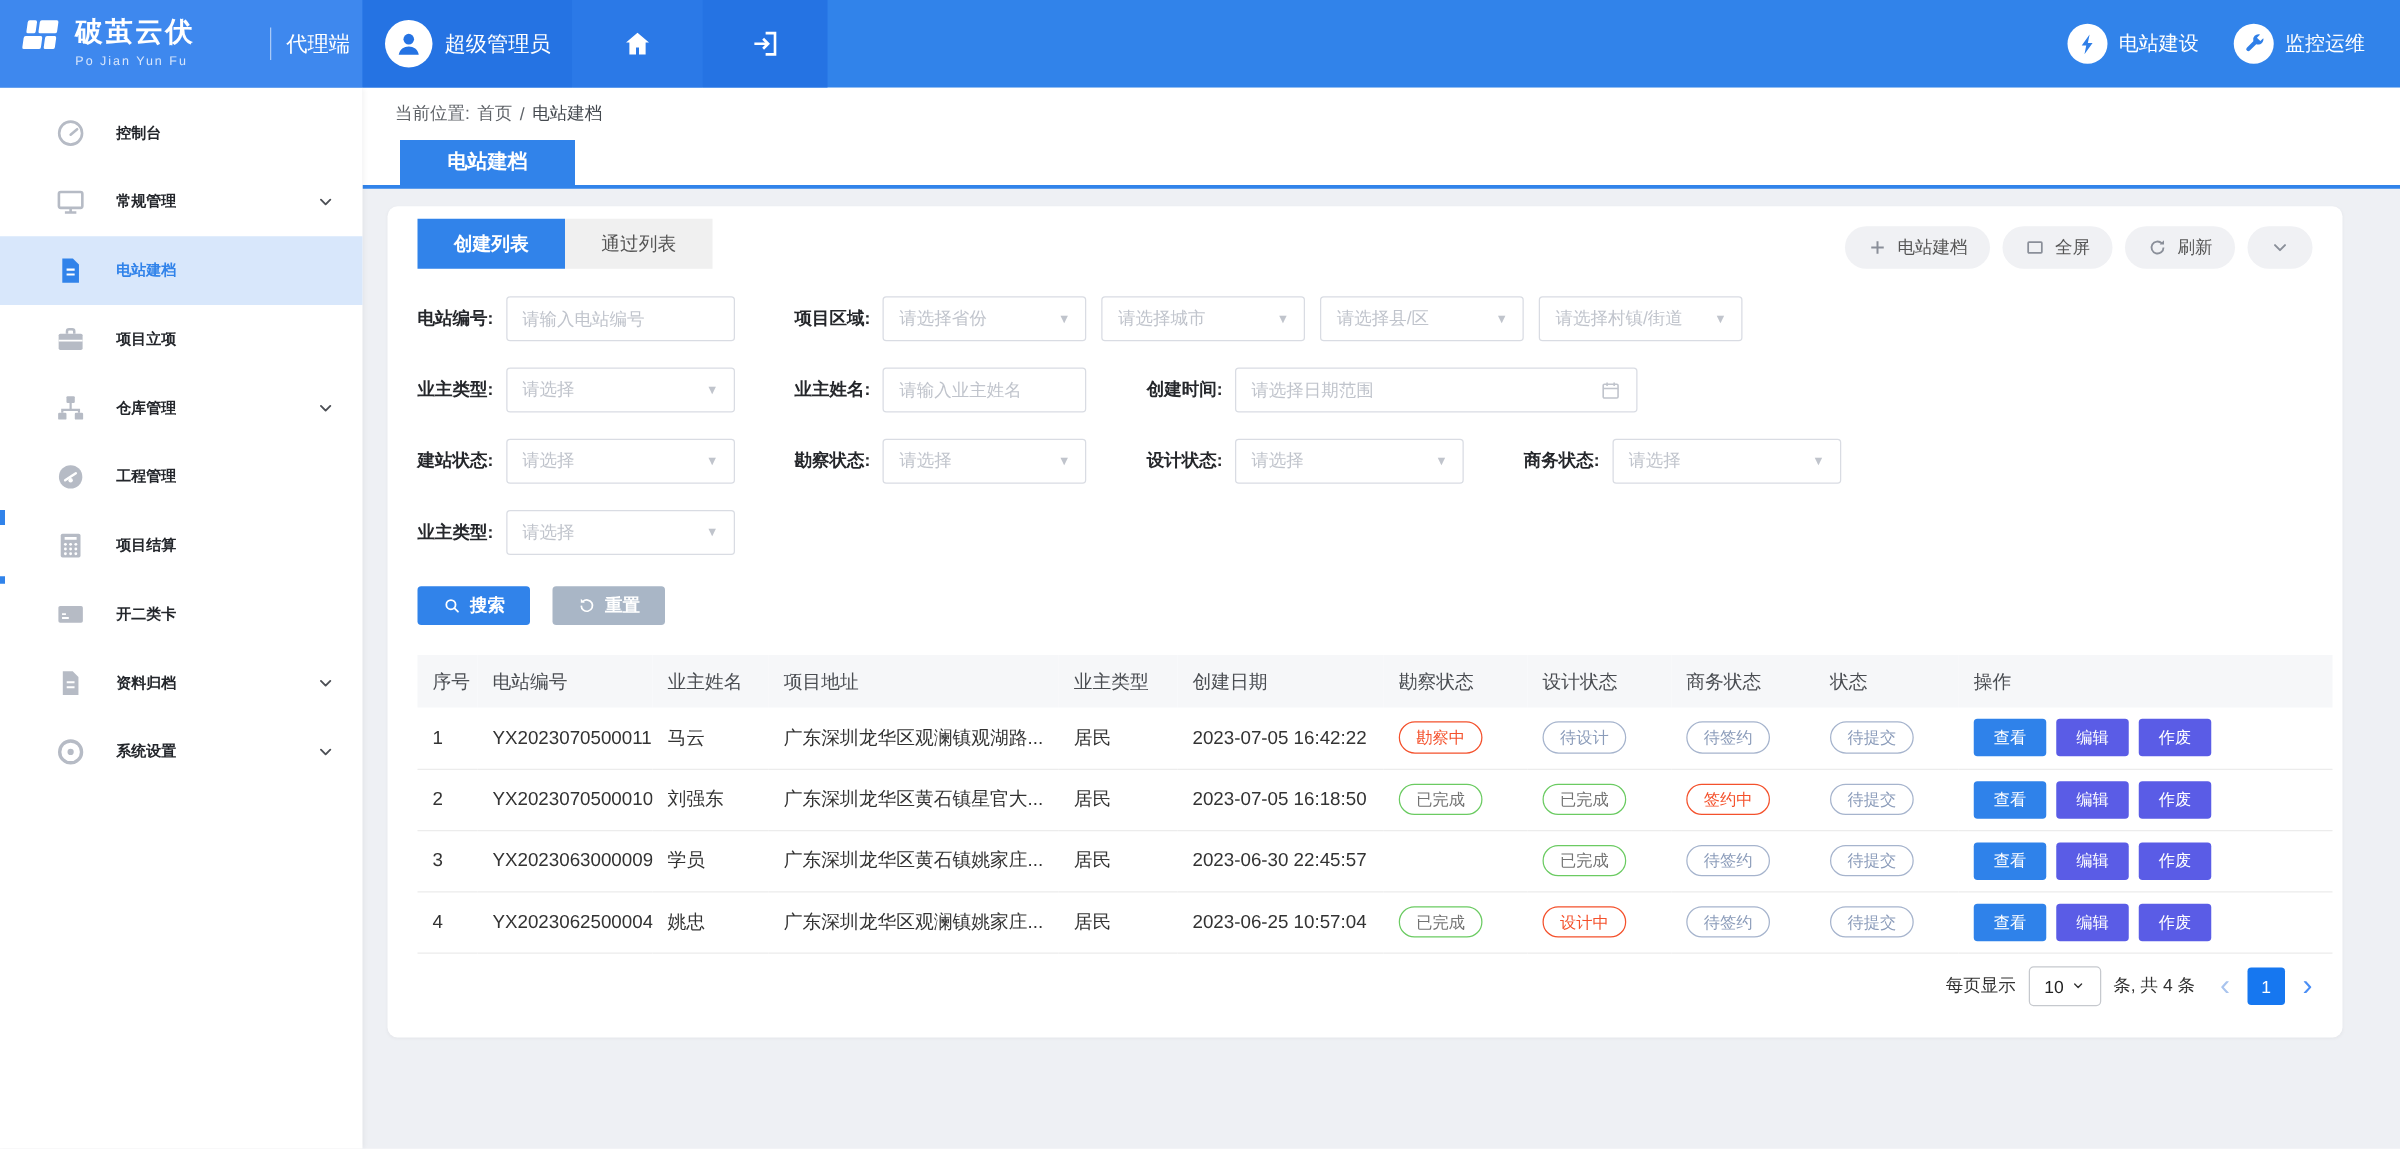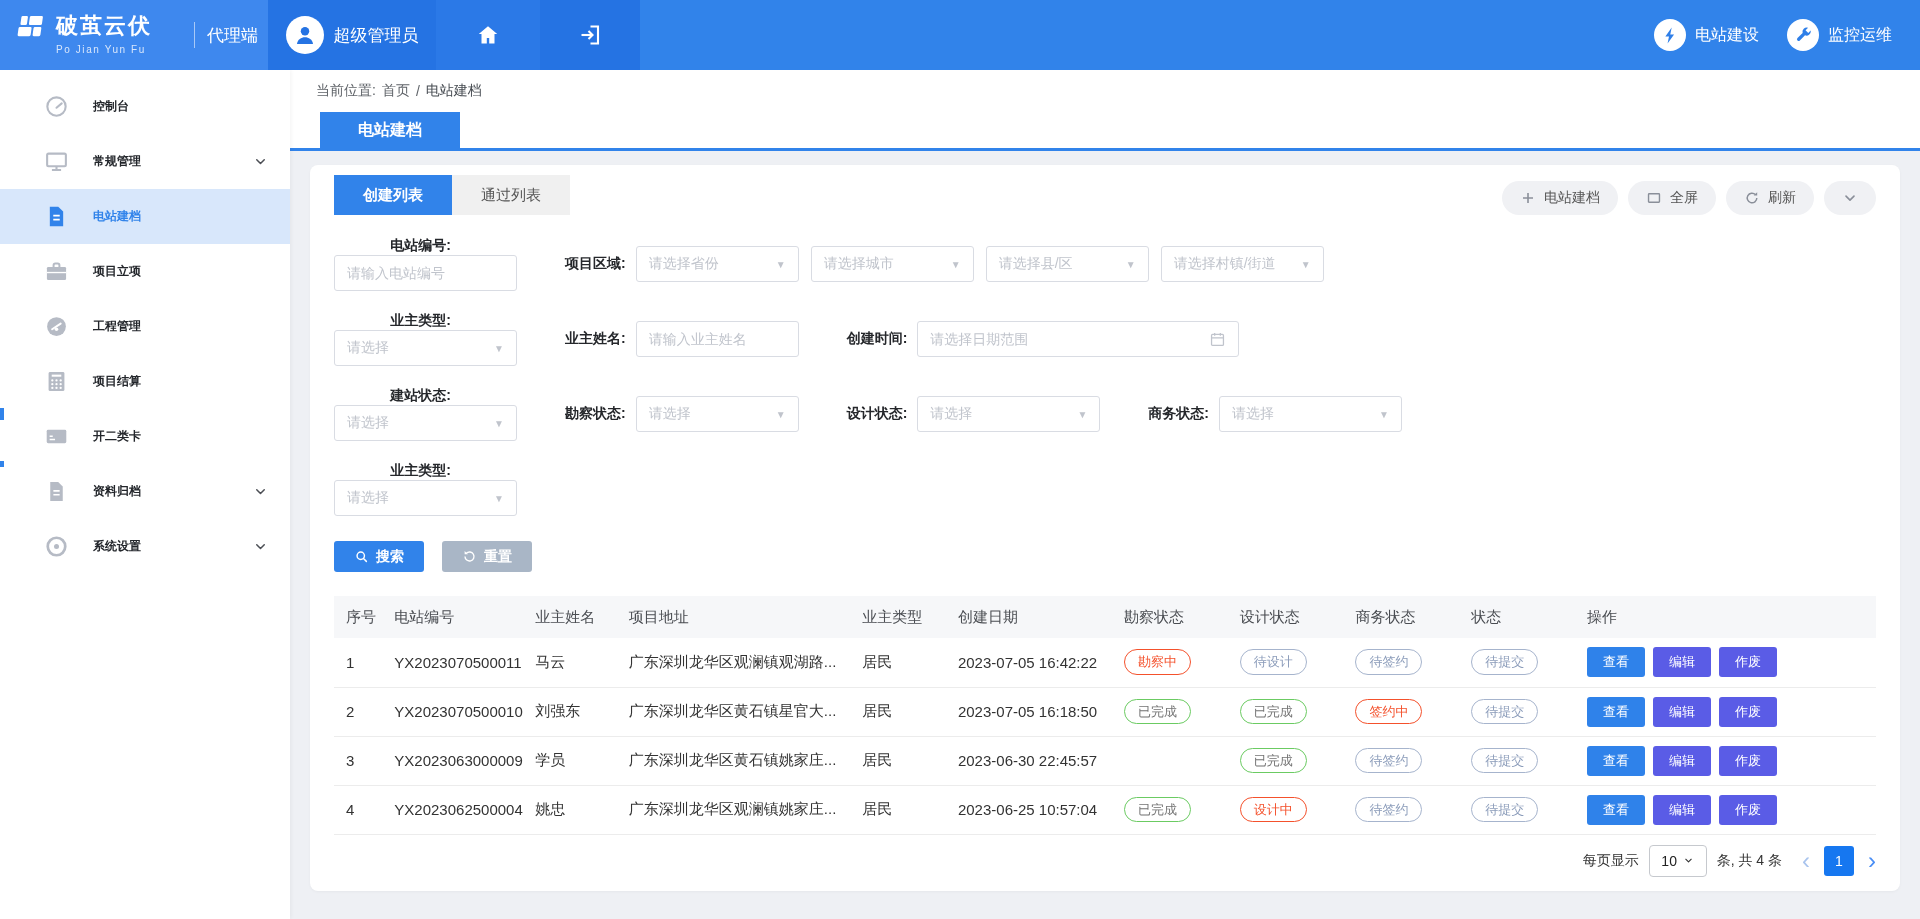--- a/index.html
+++ b/index.html
@@ -1,21 +1,21 @@
 <!DOCTYPE html>
 <html><head>
 <meta charset="utf-8">
 <style>
 *{margin:0;padding:0;box-sizing:border-box;}
 html,body{width:1920px;height:919px;}
 body{font-family:"Liberation Sans","DejaVu Sans",sans-serif;background:#eef0f4;overflow:hidden;position:relative;}
 svg{display:block;}
 
 .header{position:absolute;top:0;left:0;width:1920px;height:70px;background:#3183ea;display:flex;align-items:stretch;z-index:10;}
-.brand{width:268px;background:#3e88ee;display:flex;align-items:center;padding-left:16px;}
+.brand{width:290px;background:#3e88ee;display:flex;align-items:center;padding-left:16px;}
 .brand-logo{width:46px;height:42px;margin-right:10px;}
 .brand-text .t{color:#fff;font-size:22px;font-weight:bold;letter-spacing:2px;line-height:1.15;white-space:nowrap;}
 .brand-text .s{color:#d8e6fb;font-size:10px;letter-spacing:1.6px;white-space:nowrap;}
 .brand-sep{width:1px;height:26px;background:rgba(255,255,255,.55);margin:0 12px 0 14px;flex:none;}
 .brand-portal{color:#fff;font-size:17px;white-space:nowrap;padding-right:10px;}
 .hsec{display:flex;align-items:center;justify-content:center;background:#2573e3;cursor:pointer;}
 .hsec.user{width:168px;gap:10px;}
 .hsec.home{width:104px;background:#2b79e7;}
 .hsec.exit{width:100px;}
 .avatar{width:38px;height:38px;border-radius:50%;background:#fff;display:flex;align-items:center;justify-content:center;color:#2573e3;}
@@ -39,34 +39,34 @@
 .side-chevron{position:absolute;right:22px;width:15px;height:15px;color:#4c4f55;}
 .side-chevron svg{width:100%;height:100%;}
 .side-tick{position:absolute;left:0;width:4px;background:#3183ea;}
 
 .main{position:absolute;top:70px;left:290px;width:1630px;height:849px;}
 .crumb-strip{background:#fff;}
 .crumb{height:42px;display:flex;align-items:center;padding-left:26px;font-size:14px;color:#5f6368;gap:6px;}
 .crumb .cur{color:#454a50;}
 .page-tab{display:block;width:140px;height:36px;margin-left:30px;background:#3183ea;color:#fff;font-size:16px;font-weight:bold;text-align:center;line-height:36px;cursor:pointer;}
 .blue-line{height:3px;background:#3183ea;}
-.panel{margin:14px 20px 0 20px;min-height:665px;background:#fff;border-radius:8px;position:relative;padding:10px 24px 14px;box-shadow:0 1px 3px rgba(0,0,0,.04);}
+.panel{margin:14px 46px 0 20px;min-height:665px;background:#fff;border-radius:8px;position:relative;padding:10px 24px 14px;box-shadow:0 1px 3px rgba(0,0,0,.04);}
 .list-tabs{display:flex;}
 .list-tab{min-width:118px;height:40px;padding:0 22px;font-size:15px;display:flex;align-items:center;justify-content:center;cursor:pointer;}
 .list-tab.active{background:#3183ea;color:#fff;font-weight:bold;}
 .list-tab.inactive{background:#f0f0f0;color:#555;}
 .toolbar{position:absolute;top:16px;right:24px;display:flex;gap:10px;}
 .tbtn{height:34px;border-radius:17px;background:#f0f1f4;display:flex;align-items:center;gap:8px;padding:0 18px;font-size:14px;color:#555;cursor:pointer;}
 .tbtn .ticon{width:16px;height:16px;color:#8a8f99;}
 .tbtn .ticon svg{width:100%;height:100%;}
 
 .filter{margin-top:22px;}
 .f-row{display:flex;align-items:center;margin-bottom:21px;}
 .field{display:flex;align-items:center;margin-left:48px;}
-.field:first-child{margin-left:0;flex-direction:column;}
+.field:first-child{margin-left:0;}
 .field.no-label{margin-left:12px;}
 .f-label{font-size:14px;color:#25272b;font-weight:bold;margin-right:10px;white-space:nowrap;}
 .ctrl{height:36px;border:1px solid #d9dce3;border-radius:3px;background:#fff;display:flex;align-items:center;padding:0 12px;font-size:14px;}
 .ctrl input{border:none;outline:none;width:100%;font-size:14px;color:#333;font-family:inherit;background:transparent;}
 .ctrl input::placeholder{color:#c0c4cc;}
 .ctrl .ph{color:#c0c4cc;flex:1;white-space:nowrap;overflow:hidden;}
 .ctrl .caret{color:#c0c4cc;font-size:10px;margin-left:8px;flex:none;}
 .ctrl .cal{width:17px;height:17px;color:#c0c4cc;flex:none;margin-left:8px;}
 .ctrl .cal svg{width:100%;height:100%;}
 .w-sm{width:163px;}.w-md{width:183px;}.w-lg{width:322px;}
@@ -206,20 +206,36 @@
       </div>
       <div class="side-item">
         <span class="side-icon">
           <svg viewBox="0 0 24 24">
             <path d="M9.2 7.6V5.9c0-.9.7-1.6 1.6-1.6h2.4c.9 0 1.6.7 1.6 1.6v1.7" fill="none" stroke="currentColor" stroke-width="1.9"></path>
             <rect x="2.8" y="7.6" width="18.4" height="12.6" rx="1.3" fill="currentColor"></rect>
             <path d="M2.8 13h18.4" stroke="#fff" stroke-width="1.3"></path>
           </svg>
         </span>
         <span class="side-label">项目立项</span>
+      </div>
+      <div class="side-item">
+        <span class="side-icon">
+          <svg viewBox="0 0 24 24">
+            <rect x="8.8" y="2.8" width="6.4" height="5.2" rx=".9" fill="currentColor"></rect>
+            <rect x="2.4" y="15.6" width="6.4" height="5.2" rx=".9" fill="currentColor"></rect>
+            <rect x="15.2" y="15.6" width="6.4" height="5.2" rx=".9" fill="currentColor"></rect>
+            <path d="M12 8v3.4M5.6 15.6v-2.2h12.8v2.2M12 11.4v2" fill="none" stroke="currentColor" stroke-width="1.7"></path>
+          </svg>
+        </span>
+        <span class="side-label">仓库管理</span>
+        <span class="side-chevron">
+          <svg viewBox="0 0 24 24" fill="none" stroke="currentColor" stroke-width="2.4" stroke-linecap="round" stroke-linejoin="round">
+            <path d="M6 9.2l6 6 6-6"></path>
+          </svg>
+        </span>
       </div>
       <div class="side-item">
         <span class="side-icon">
           <svg viewBox="0 0 24 24">
             <circle cx="12" cy="12" r="9" fill="currentColor"></circle>
             <path d="M7.8 14.6 16 9.2" stroke="#fff" stroke-width="1.9" stroke-linecap="round"></path>
             <circle cx="12" cy="14.6" r="1.7" fill="#fff"></circle>
           </svg>
         </span>
         <span class="side-label">工程管理</span>

